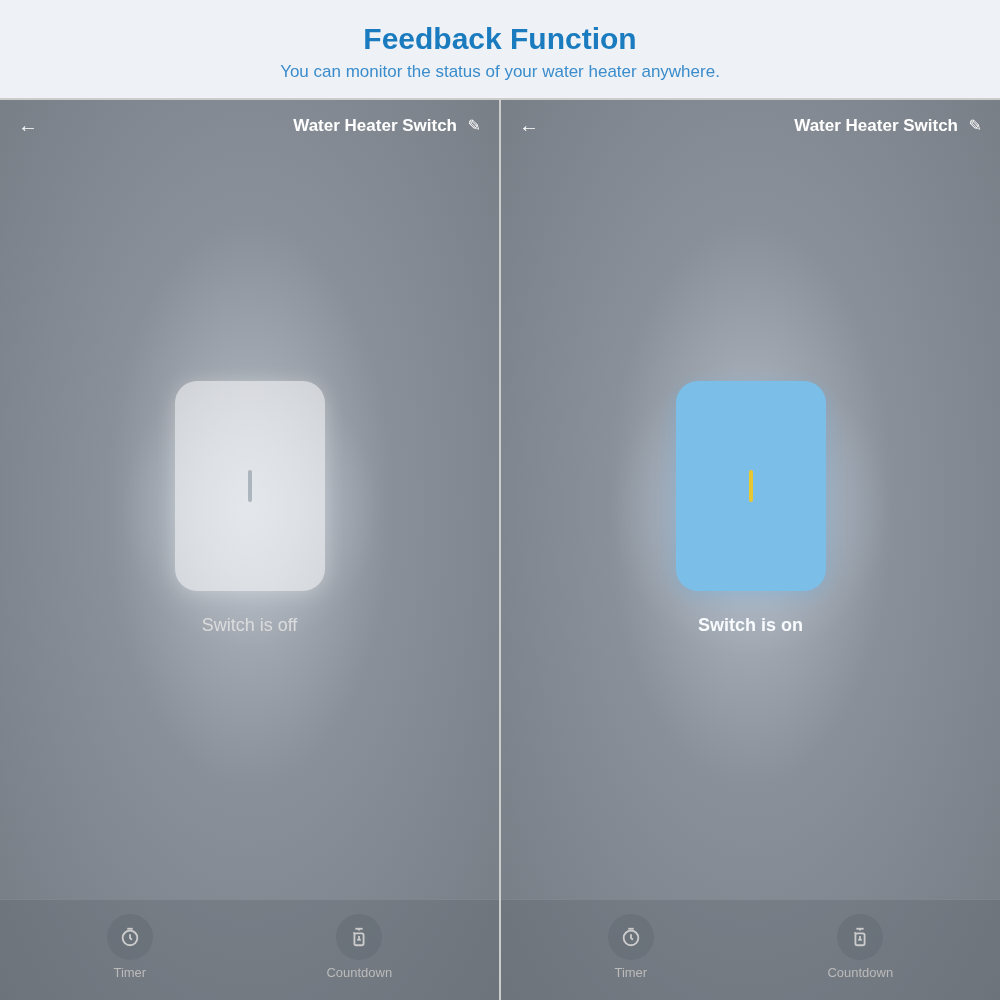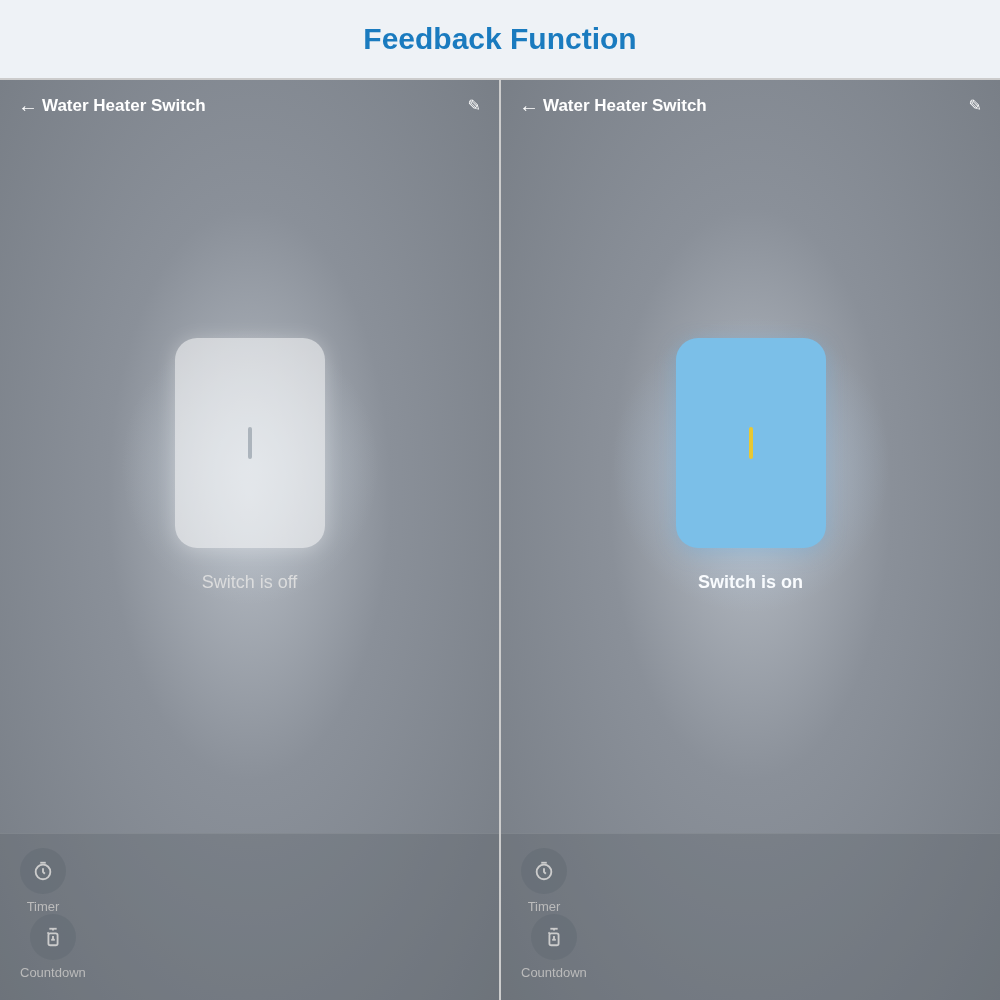--- a/index.html
+++ b/index.html
@@ -76,21 +76,21 @@
       justify-content: space-between;
       padding: 14px 18px 10px;
       position: relative;
       z-index: 10;
     }
 
     .top-bar-title {
       font-size: 17px;
       font-weight: 600;
       color: #fff;
-      text-align: left;
+      text-align: right;
       flex: 1;
     }
 
     .back-arrow {
       color: #fff;
       font-size: 20px;
       cursor: pointer;
       width: 24px;
     }
 
@@ -193,21 +193,20 @@
     }
 
     
     .bottom-bar {
       display: flex;
       justify-content: space-around;
       align-items: flex-start;
       padding: 14px 20px 20px;
       background: rgba(90,95,102,0.3);
       border-top: 1px solid rgba(150,155,160,0.4);
-      flex-direction: column;
     }
 
     .bottom-item {
       display: flex;
       flex-direction: column;
       align-items: center;
       gap: 5px;
       cursor: pointer;
     }
 
@@ -234,20 +233,21 @@
       height: 22px;
     }
   </style>
 </head>
 <body>
 
 <div class="page-wrapper">
 
   <div class="header-section">
     <div class="header-title">Feedback Function</div>
+    <div class="header-subtitle">You can monitor the status of your water heater anywhere.</div>
   </div>
 
   <div class="phones-container">
 
     <div class="phone-screen off">
       <div class="top-bar">
         <div class="back-arrow">←</div>
         <div class="top-bar-title">Water Heater Switch</div>
         <div class="edit-icon">✎</div>
       </div>

